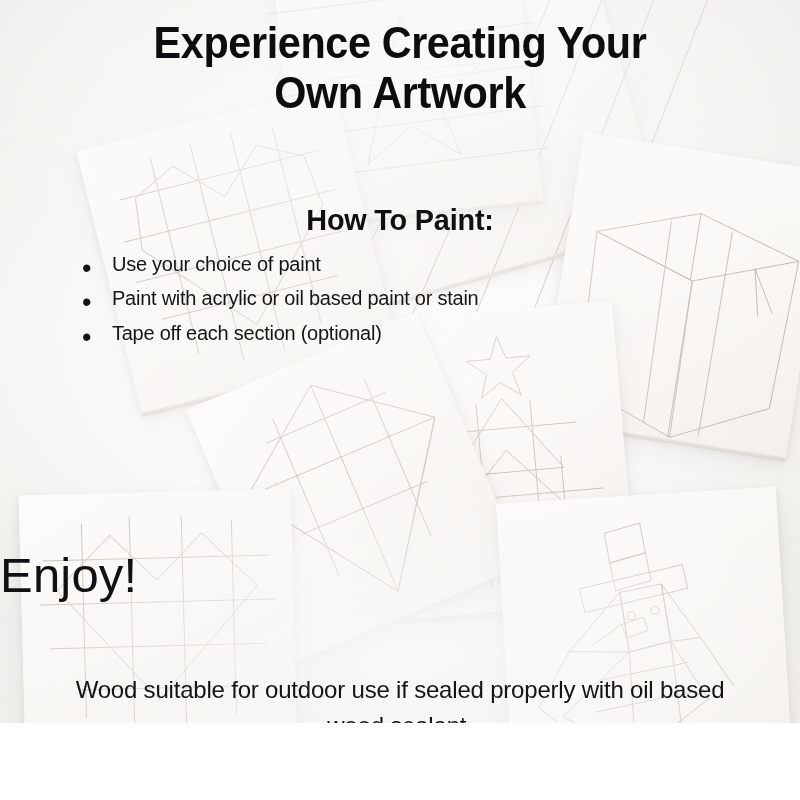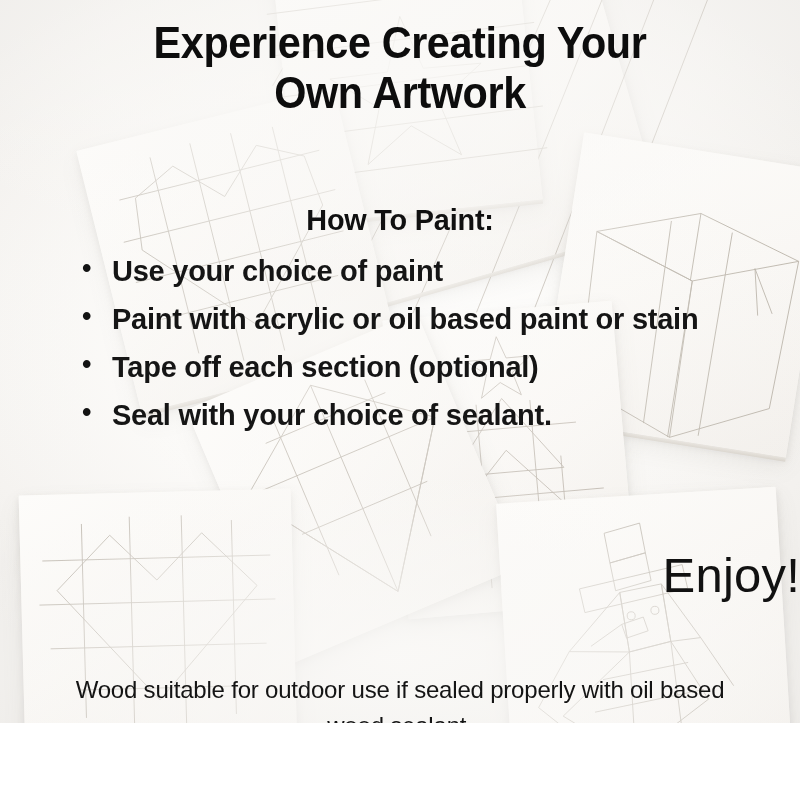--- a/index.html
+++ b/index.html
@@ -99,22 +99,22 @@
   }
 
   ul.steps {
     position: absolute;
     left: 78px;
     right: 36px;
     top: 249px;
     margin: 0;
     padding: 0;
     list-style: none;
-    font-weight: 700;
-    font-size: 29px;
+    font-weight: 400;
+    font-size: 20px;
     line-height: 1.52;
     color: #151515;
     letter-spacing: -0.25px;
   }
   ul.steps li {
     position: relative;
     padding-left: 34px;
     margin: 0 0 4px 0;
   }
   ul.steps li::before {
@@ -124,26 +124,25 @@
     top: -1px;
     font-size: 27px;
     line-height: 1.52;
     color: #131313;
   }
 
   .enjoy {
     position: absolute;
     left: 0; right: 0;
     top: 547px;
-    text-align: right;
+    text-align: left;
     font-weight: 400;
     font-size: 49px;
     letter-spacing: 0.2px;
     color: #111111;
-    margin-left: 12px;
   }
 
   .footnote {
     position: absolute;
     left: 46px;
     right: 46px;
     top: 672px;
     text-align: center;
     font-weight: 400;
     font-size: 24px;
@@ -251,21 +250,20 @@
       <div>Experience Creating Your</div>
       <div>Own Artwork</div>
     </div>
 
     <div class="subhead">How To Paint:</div>
 
     <ul class="steps">
       <li>Use your choice of paint</li>
       <li>Paint with acrylic or oil based paint or stain</li>
       <li>Tape off each section (optional)</li>
-      <li>Seal with your choice of sealant.</li>
     </ul>
 
     <div class="enjoy">Enjoy!</div>
 
     <div class="footnote">Wood suitable for outdoor use if sealed properly with oil based wood sealant.</div>
 
   </div>
 </div>
 
 </body></html>

